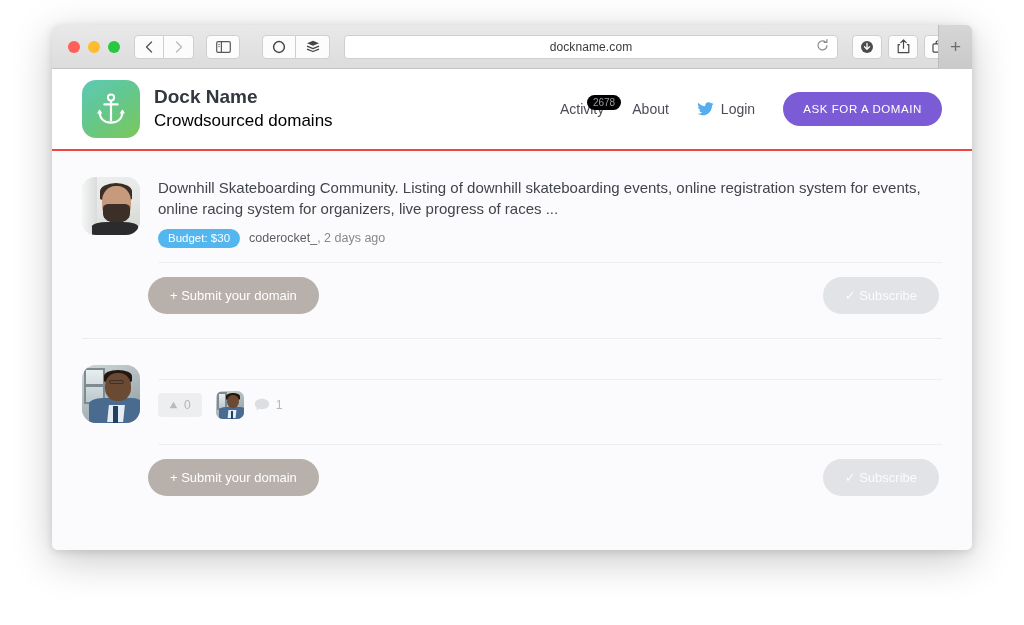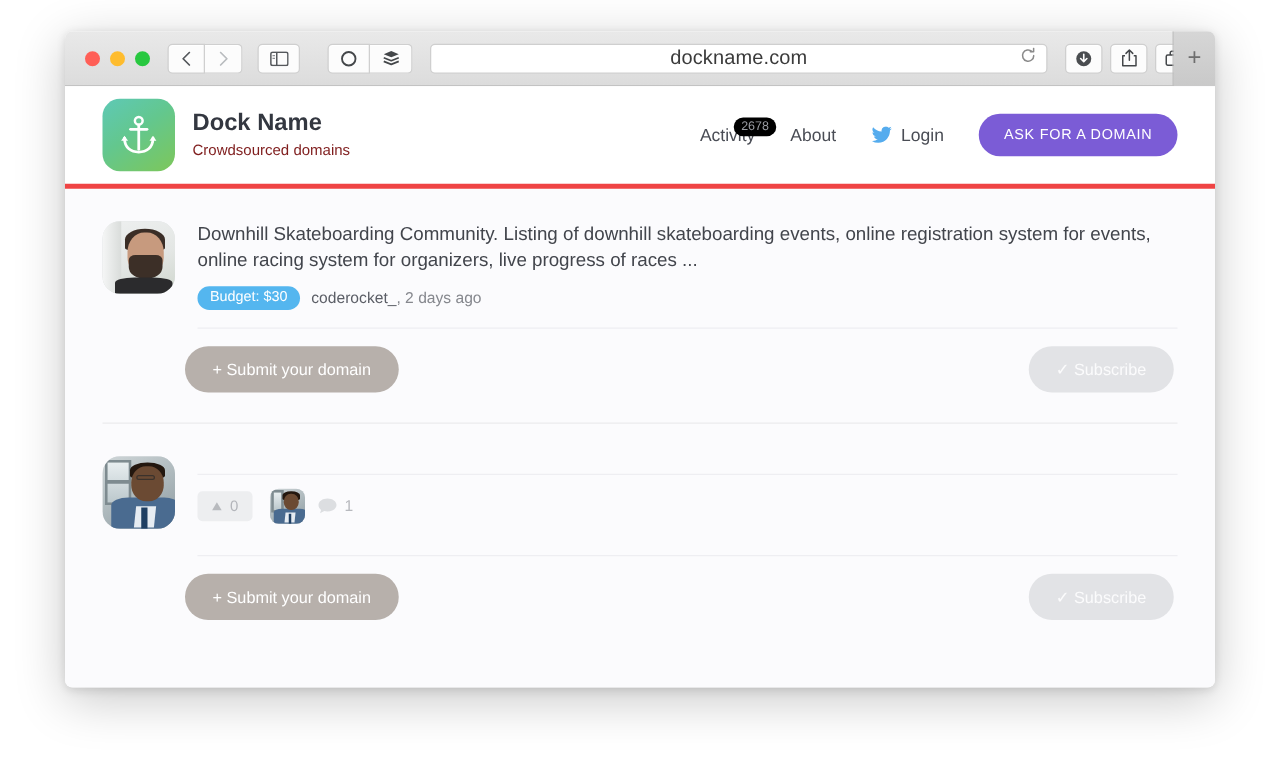--- a/index.html
+++ b/index.html
@@ -60,54 +60,54 @@
   .url-bar {
     flex: 1;
     height: 24px;
     background: #ffffff;
     border: 1px solid #cfcfcf;
     border-radius: 4px;
     display: flex; align-items: center; justify-content: center;
     position: relative;
     margin-right: 14px;
   }
-  .url-text { font-size: 16px; color: #3b3b3b; letter-spacing: .1px; }
+  .url-text { font-size: 12px; color: #3b3b3b; letter-spacing: .1px; }
   .reload-icon { position: absolute; right: 8px; top: 50%; transform: translateY(-50%); color: #8a8a8a; }
 
   .right-group { display: flex; gap: 6px; margin-right: 8px; }
   .right-group .chrome-btn { width: 30px; }
 
   .newtab-btn {
     position: absolute; right: 0; top: 0;
     width: 34px; height: 44px;
     background: linear-gradient(to bottom, #d6d6d6, #c9c9c9);
     border-left: 1px solid #bdbdbd;
     display: flex; align-items: center; justify-content: center;
     font-size: 19px; color: #6e6e6e; font-weight: 300;
   }
 
   
   .page { height: 481px; background: #fbfbfd; overflow: hidden; position: relative; }
 
   .site-header {
     height: 82px;
     background: #ffffff;
-    border-bottom: 4px solid #ef4444;
+    border-bottom: 2px solid #ef4444;
     display: flex; align-items: center;
     padding: 0 30px;
   }
 
   .brand { display: flex; align-items: center; gap: 14px; }
   .logo {
     width: 58px; height: 58px; border-radius: 14px;
     background: linear-gradient(145deg, #5ec9b6 0%, #63c78e 45%, #7dc75a 100%);
     display: flex; align-items: center; justify-content: center;
   }
   .brand-title { font-size: 19px; font-weight: bold; color: #333740; line-height: 1.1; }
-  .brand-sub { font-size: 12px; color: #7f1d1d; margin-top: 3px; }
+  .brand-sub { font-size: 17px; color: #000000; margin-top: 3px; }
 
   .nav { margin-left: auto; display: flex; align-items: center; gap: 28px; }
   .nav-link {
     font-size: 14px; color: #4a4d55; position: relative; white-space: nowrap;
   }
   .nav-badge {
     position: absolute; left: 27px; top: -6px;
     background: #000000; color: #9a9ca3;
     font-size: 10px; border-radius: 9px;
     padding: 2px 6px 2px 6px; line-height: 1.1;

